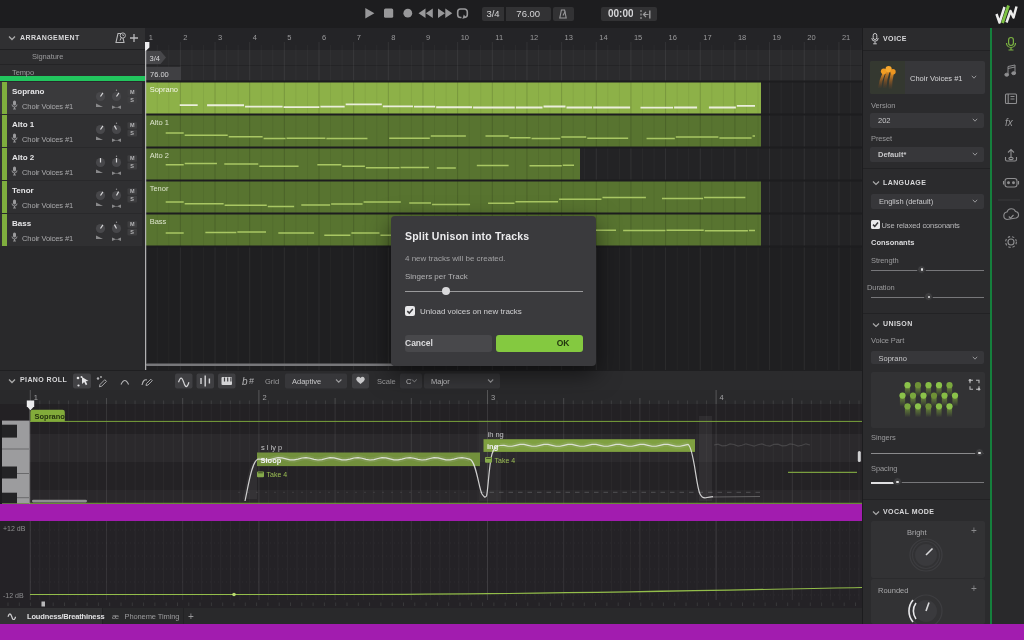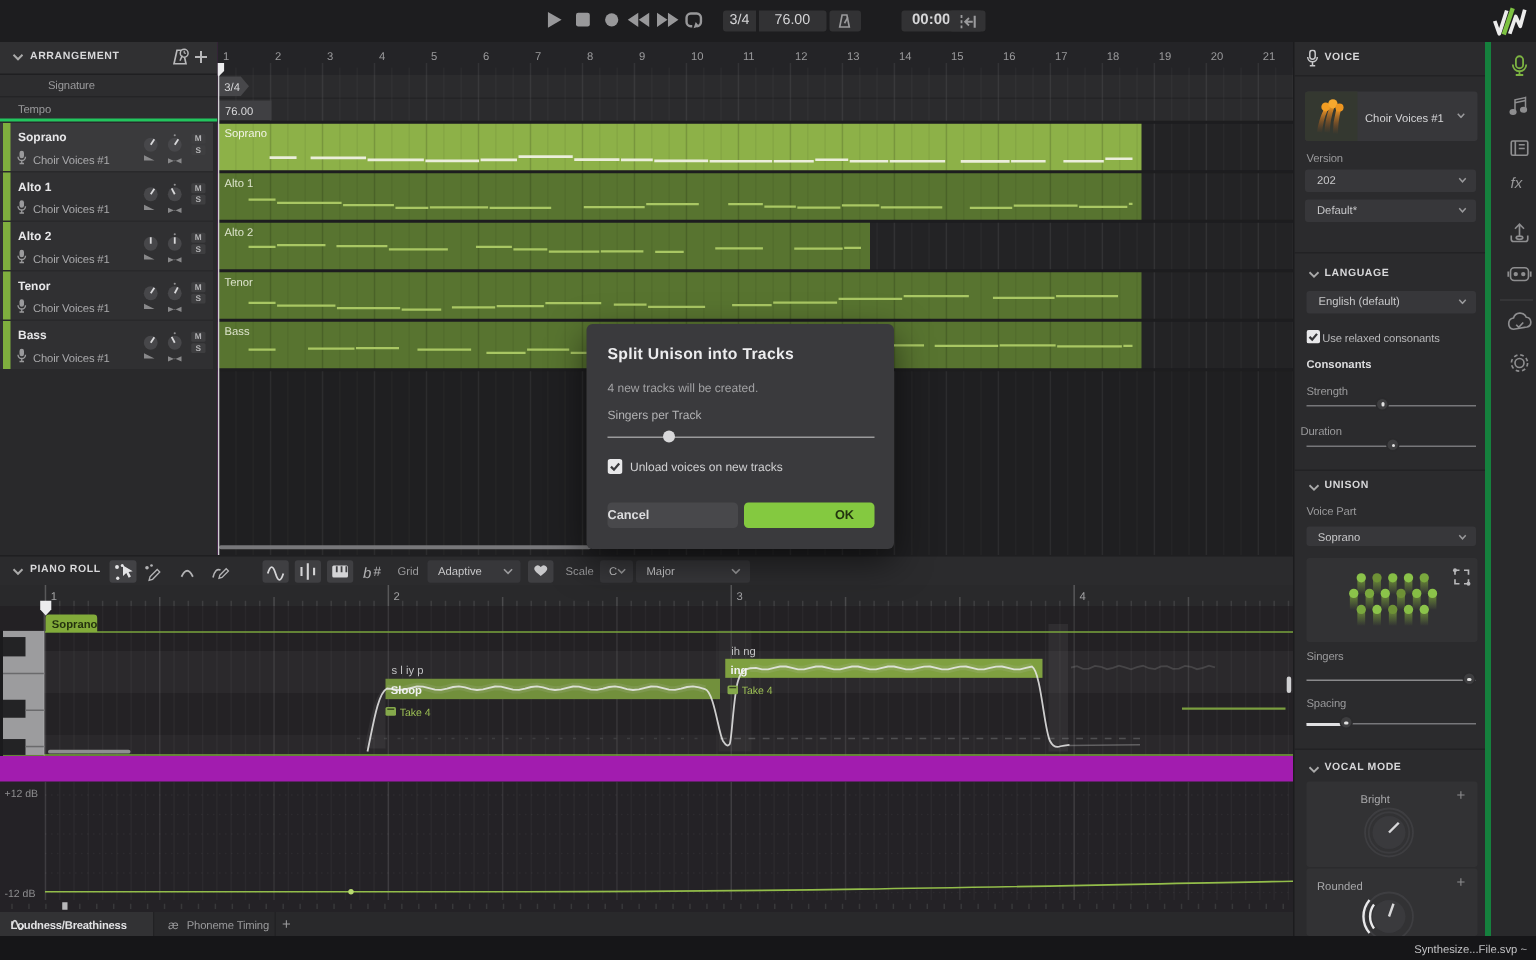--- a/index.html
+++ b/index.html
@@ -67,21 +67,21 @@
         <path d="M8.8 3.5 v-1.6 M8.8 3.5 h1.2" stroke="#b8b8ba" stroke-width="0.8"></path>
         <path d="M6 8.5 L7.5 5" stroke="#b8b8ba" stroke-width="1"></path>
       </svg>
     <svg class="abs" style="left:129px;top:5px" width="10" height="10" viewBox="0 0 10 10">
         <path d="M5 1 v8 M1 5 h8" stroke="#b8b8ba" stroke-width="1.3"></path>
       </svg>
   </div>
   <div class="abs" style="left:0;top:50px;width:145px;height:15px;background:#2d2d2f;border-bottom:1px solid #242426;">
     <div class="abs lbl" style="left:12px;top:2px;margin-left:20px;">Signature</div>
   </div>
-  <div class="abs" style="left:0;top:65px;width:145px;height:16px;background:#2d2d2f;border-bottom:2px solid #22c55e;">
+  <div class="abs" style="left:0;top:65px;width:145px;height:16px;background:#2d2d2f;border-bottom:5px solid #22c55e;">
     <div class="abs lbl" style="left:12px;top:3px;">Tempo</div>
   </div>
   <div id="tracklist">
       <div class="abs" style="left:0;top:82px;width:142px;height:32px;background:#3a3a3c;">
         <div class="abs" style="left:2px;top:0;width:5px;height:32px;background:#7fae3e;"></div>
         <div class="abs" style="left:12px;top:5px;font-size:8px;font-weight:bold;color:#e6e6e8;">Soprano</div>
         <svg class="abs" style="left:11px;top:18px" width="7" height="10" viewBox="0 0 7 10">
           <rect x="2" y="0.5" width="3" height="5" rx="1.5" fill="#9a9a9c"></rect>
           <path d="M1 4.5 a2.5 2.5 0 0 0 5 0 M3.5 7 v2 M2 9 h3" stroke="#9a9a9c" stroke-width="0.9" fill="none"></path>
         </svg>
@@ -904,21 +904,21 @@
         <line x1="844.199999999999" y1="2.5" x2="844.199999999999" y2="6" stroke="#38383a"></line>
         <line x1="855.499999999999" y1="2.5" x2="855.499999999999" y2="6" stroke="#38383a"></line>
         <rect x="41.5" y="1.5" width="3.5" height="5" fill="#b8b8ba"></rect>
       </svg>
     </div>
   <div class="abs" style="left:0;top:608px;width:862px;height:16px;background:#29292b;" id="tabbar">
       <div class="abs" style="left:0;top:0;width:103px;height:16px;background:#323234;border-right:1px solid #222224;"></div>
       <svg class="abs" style="left:7px;top:4.5px" width="9" height="7" viewBox="0 0 9 7">
         <path d="M1 5 q1.9 -6 3.8 0 q1.9 6 3.8 0" transform="translate(0,-1.2)" stroke="#d0d0d2" stroke-width="1.2" fill="none"></path>
       </svg>
-      <div class="abs" style="left:7px;top:4px;font-size:7.5px;font-weight:bold;color:#e2e2e4;letter-spacing:-0.15px;">Loudness/Breathiness</div>
+      <div class="abs" style="left:27px;top:4px;font-size:7.5px;font-weight:bold;color:#e2e2e4;letter-spacing:-0.15px;">Loudness/Breathiness</div>
       <div class="abs" style="left:103px;top:0;width:81px;height:16px;border-right:1px solid #222224;"></div>
       <div class="abs" style="left:112px;top:3.5px;font-size:8px;color:#9a9a9c;">æ</div>
       <div class="abs" style="left:124.5px;top:4px;font-size:7.5px;color:#9a9a9c;letter-spacing:-0.1px;">Phoneme Timing</div>
       <div class="abs" style="left:188px;top:2.5px;font-size:10px;color:#9a9a9c;">+</div>
     </div>
 
   <div class="abs" style="left:862px;top:28px;width:128px;height:596px;background:#2b2b2d;border-left:1px solid #1c1c1e;" id="rpanel">
       <svg class="abs" style="left:8px;top:5px" width="8" height="12" viewBox="0 0 8 12">
         <rect x="2.2" y="0.5" width="3.6" height="6" rx="1.8" fill="none" stroke="#c8c8ca" stroke-width="1"></rect>
         <path d="M0.8 5 a3.2 3.2 0 0 0 6.4 0 M4 8.5 v2 M2.2 10.8 h3.6" stroke="#c8c8ca" stroke-width="1" fill="none"></path>
@@ -946,21 +946,21 @@
         <path d="M0.8 1 L3.5 4 L6.2 1" stroke="#9a9a9c" stroke-width="1.2" fill="none"></path>
       </svg>
       <div class="abs lbl" style="left:8px;top:72.5px;">Version</div>
       <div class="dd" style="left:7px;top:85px;width:113.5px;height:14.5px;">
         <span class="tx">202</span>
         <svg class="ch" viewBox="0 0 7 5">
           <path d="M0.8 1 L3.5 4 L6.2 1" stroke="#9a9a9c" stroke-width="1.2" fill="none"></path>
         </svg>
       </div>
       <div class="abs lbl" style="left:8px;top:106px;">Preset</div>
-      <div class="dd" style="left:7px;top:105px;width:113.5px;height:14.5px;">
+      <div class="dd" style="left:7px;top:119px;width:113.5px;height:14.5px;font-weight:bold;">
         <span class="tx">Default*</span>
         <svg class="ch" viewBox="0 0 7 5">
           <path d="M0.8 1 L3.5 4 L6.2 1" stroke="#9a9a9c" stroke-width="1.2" fill="none"></path>
         </svg>
       </div>
       <div class="abs" style="left:0;top:140px;width:128px;height:1px;background:#222224;"></div>
       <svg class="abs" style="left:8.5px;top:152px" width="8" height="6" viewBox="0 0 8 6">
         <path d="M1 1.5 L4 4.5 L7 1.5" stroke="#aaa" stroke-width="1.2" fill="none"></path>
       </svg>
       <div class="abs sechdr" style="left:20px;top:150.5px;">LANGUAGE</div>
@@ -1064,21 +1064,21 @@
       <div class="abs" style="left:108px;top:555px;font-size:10px;color:#8a8a8c;">+</div>
       <svg class="abs" style="left:40px;top:560px" width="46" height="36" viewBox="0 0 46 36">
         <circle cx="23" cy="23" r="16" fill="none" stroke="#3e3e41" stroke-width="1.2"></circle>
         <path d="M10 34 a17 17 0 0 1 0 -22" stroke="#e8e8ea" stroke-width="1.6" fill="none"></path>
         <path d="M13 31 a13.5 13.5 0 0 1 0 -16" stroke="#e8e8ea" stroke-width="1.6" fill="none"></path>
         <circle cx="23" cy="23" r="11" fill="#3a3a3d"></circle>
         <line x1="23" y1="23" x2="26" y2="14.5" stroke="#d8d8da" stroke-width="1.6"></line>
       </svg>
     </div>
 
-  <div class="abs" style="left:990px;top:28px;width:34px;height:596px;background:#29292b;border-left:4px solid #15803d;" id="sidebar">
+  <div class="abs" style="left:990px;top:28px;width:34px;height:596px;background:#29292b;border-left:2px solid #15803d;" id="sidebar">
       <svg width="34" height="596" viewBox="0 0 34 596" style="position:absolute;left:0;top:0">
         <g stroke="#7cb342" fill="none" stroke-width="1.2">
           <rect x="16.6" y="9.5" width="4.8" height="8" rx="2.4"></rect>
           <path d="M14.5 15 a4.5 4.5 0 0 0 9 0 M19 19.5 v2.5 M16.5 22 h5"></path>
         </g>
         <g stroke="#8e8e90" fill="#8e8e90" stroke-width="1">
           <path d="M16 46.5 v-8 l7 -1.5 v8" fill="none"></path>
           <ellipse cx="14.7" cy="46.7" rx="1.9" ry="1.5"></ellipse>
           <ellipse cx="21.7" cy="45.2" rx="1.9" ry="1.5"></ellipse>
           <path d="M16 40.5 l7 -1.5" fill="none"></path>
@@ -1107,23 +1107,20 @@
           <circle cx="19" cy="214" r="3"></circle>
           <circle cx="19" cy="214" r="5.4" stroke-dasharray="2.4,1.9"></circle>
         </g>
       </svg>
     </div>
 
   <svg class="abs" style="left:26px;top:400px" width="9" height="11" viewBox="0 0 9 11">
       <path d="M0.8 0.5 h7.4 v5.8 l-3.7 4 l-3.7 -4 Z" fill="#ececee"></path>
     </svg>
 
-  <div class="abs" style="left:0;top:624px;width:1024px;height:16px;background:#161618;">
-    <div class="abs" style="right:6px;top:4px;font-size:7.5px;color:#c2c2c4;">Synthesize...File.svp ~</div>
-  </div>
 
   <div class="abs" id="modal" style="left:391px;top:216px;width:205px;height:150px;background:#3a3a3d;border-radius:4px;box-shadow:0 8px 24px rgba(0,0,0,.55);">
     <div class="abs" style="left:14px;top:14px;font-size:10.5px;font-weight:bold;color:#ececee;letter-spacing:0.2px;">Split Unison into Tracks</div>
     <div class="abs" style="left:14px;top:38px;font-size:8px;color:#a2a2a4;">4 new tracks will be created.</div>
     <div class="abs" style="left:14px;top:56px;font-size:8px;color:#b2b2b4;">Singers per Track</div>
     <div class="slline" style="left:14px;top:75px;width:178px;background:#9a9a9c;"></div>
     <div class="abs" style="left:51px;top:71px;width:8px;height:8px;border-radius:50%;background:#d8d8da;"></div>
     <svg class="abs" style="left:14px;top:90px" width="10" height="10" viewBox="0 0 10 10">
         <rect x="0" y="0" width="10" height="10" rx="2" fill="#e8e8ea"></rect>
         <path d="M2.3 5.1 L4.3 7.1 L7.8 3" stroke="#3a3a3d" stroke-width="1.5" fill="none"></path>

